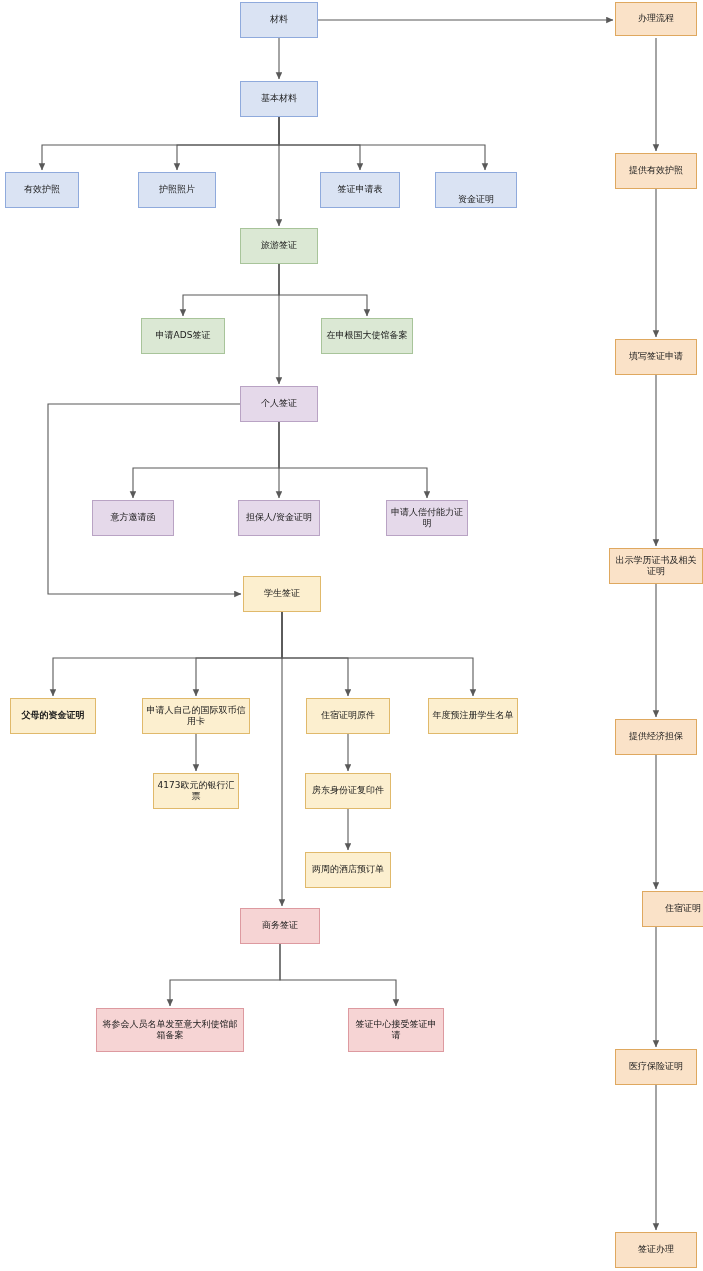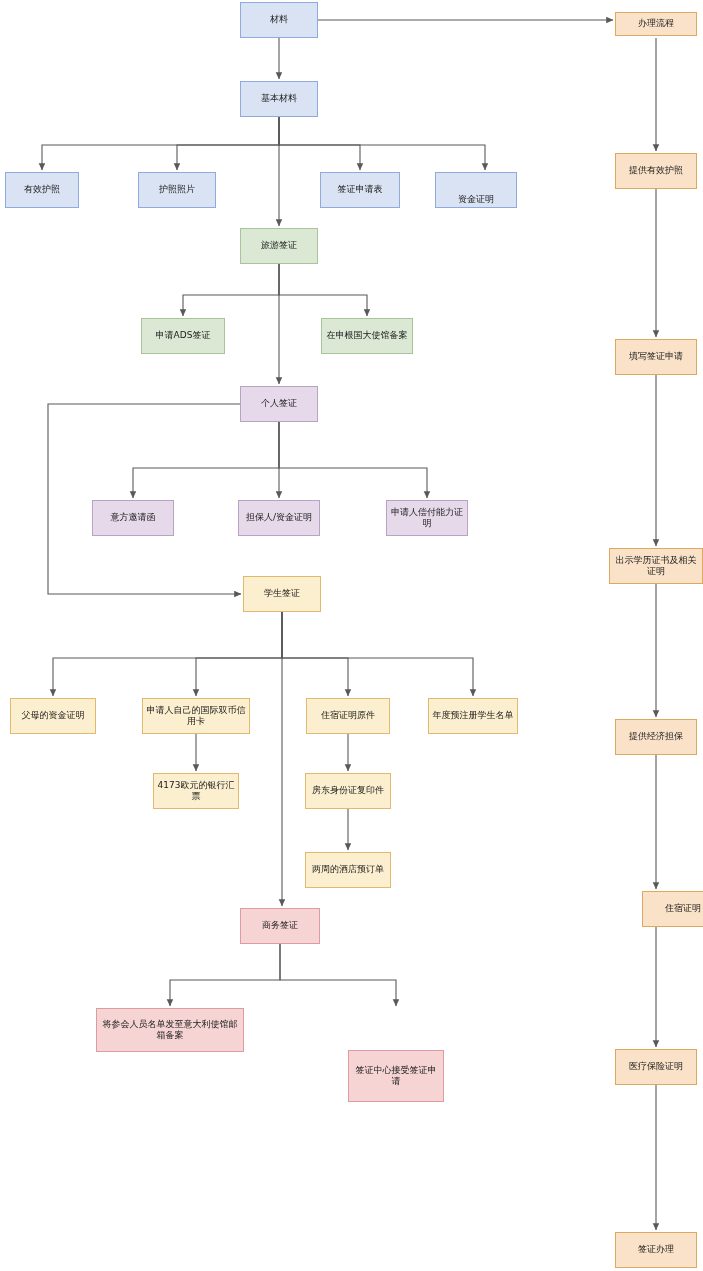--- a/index.html
+++ b/index.html
@@ -95,21 +95,21 @@
       </div>
       <div class="node n-purple" style="left: 238px; top: 500px; width: 82px; height: 36px;">
         <span>担保人/资金证明</span>
       </div>
       <div class="node n-purple" style="left: 386px; top: 500px; width: 82px; height: 36px;">
         <span>申请人偿付能力证明</span>
       </div>
       <div class="node n-yellow" style="left: 243px; top: 576px; width: 78px; height: 36px;">
         <span>学生签证</span>
       </div>
-      <div class="node n-yellow" style="left: 10px; top: 698px; width: 86px; height: 36px;">
+      <div class="node n-yellow" style="left: 10px; top: 698px; width: 86px; height: 36px; font-weight: bold;">
         <span>父母的资金证明</span>
       </div>
       <div class="node n-yellow" style="left: 142px; top: 698px; width: 108px; height: 36px;">
         <span>申请人自己的国际双币信用卡</span>
       </div>
       <div class="node n-yellow" style="left: 306px; top: 698px; width: 84px; height: 36px;">
         <span>住宿证明原件</span>
       </div>
       <div class="node n-yellow" style="left: 428px; top: 698px; width: 90px; height: 36px;">
         <span>年度预注册学生名单</span>
@@ -122,24 +122,24 @@
       </div>
       <div class="node n-yellow" style="left: 305px; top: 852px; width: 86px; height: 36px;">
         <span>两周的酒店预订单</span>
       </div>
       <div class="node n-pink" style="left: 240px; top: 908px; width: 80px; height: 36px;">
         <span>商务签证</span>
       </div>
       <div class="node n-pink" style="left: 96px; top: 1008px; width: 148px; height: 44px;">
         <span>将参会人员名单发至意大利使馆邮箱备案</span>
       </div>
-      <div class="node n-pink" style="left: 348px; top: 1008px; width: 96px; height: 52px; margin-top: 42px;">
+      <div class="node n-pink" style="left: 348px; top: 1008px; width: 96px; height: 44px;">
         <span>签证中心接受签证申请</span>
       </div>
-      <div class="node n-orange" style="left: 615px; top: 12px; width: 82px; height: 24px;">
+      <div class="node n-orange" style="left: 615px; top: 2px; width: 82px; height: 34px;">
         <span>办理流程</span>
       </div>
       <div class="node n-orange" style="left: 615px; top: 153px; width: 82px; height: 36px;">
         <span>提供有效护照</span>
       </div>
       <div class="node n-orange" style="left: 615px; top: 339px; width: 82px; height: 36px;">
         <span>填写签证申请</span>
       </div>
       <div class="node n-orange" style="left: 609px; top: 548px; width: 94px; height: 36px;">
         <span>出示学历证书及相关证明</span>

